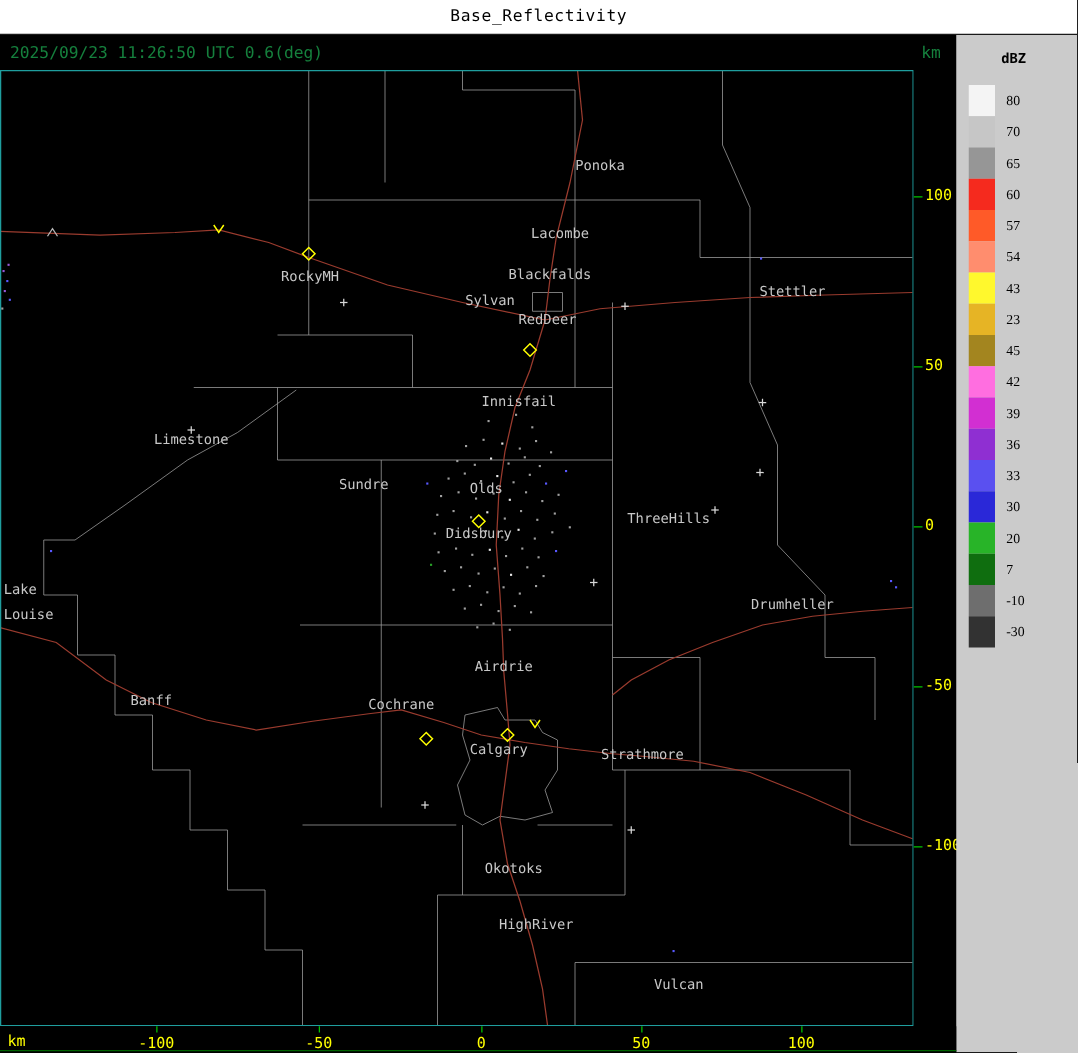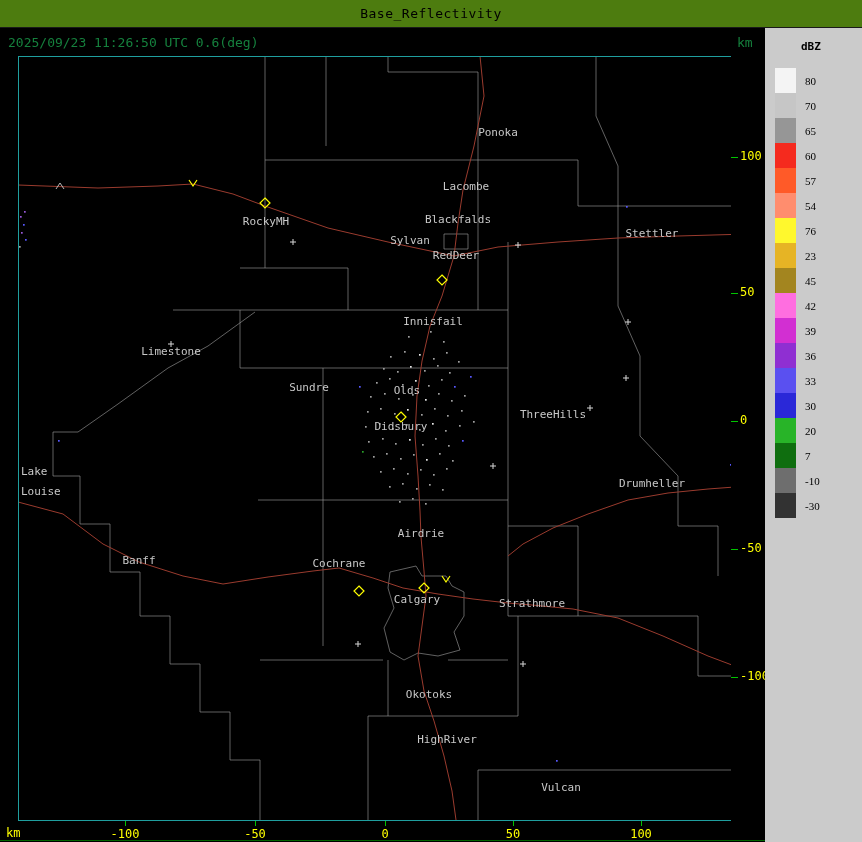--- a/index.html
+++ b/index.html
@@ -1,25 +1,25 @@
 <!DOCTYPE html>
 <html><head>
 <meta charset="utf-8">
 <style>
   html,body{margin:0;padding:0;background:#000;}
   .app{position:relative;width:862px;height:842px;background:#000;
        font-family:"DejaVu Sans Mono",monospace;overflow:hidden;}
-  .title-bar{position:absolute;left:0;top:0;width:862px;height:27px;background:#4d7c0f;
+  .title-bar{position:absolute;left:0;top:0;width:862px;height:27px;background:#ffffff;
        border-bottom:1px solid #1a1a1a;display:flex;align-items:center;justify-content:center;
        font-size:13px;color:#000;letter-spacing:.5px;}
   .info-bar{position:absolute;left:0;top:28px;width:765px;height:28px;background:#000;
        color:#15803d;font-size:13px;}
   .info-bar .ts{position:absolute;left:8px;top:7px;}
   .info-bar .unit{position:absolute;left:737px;top:7px;}
-  .radar-area{position:absolute;left:0;top:56px;width:731px;height:765px;background:#000;margin-left:18px;}
+  .radar-area{position:absolute;left:0;top:56px;width:731px;height:765px;background:#000;}
   svg{font-family:"DejaVu Sans Mono",monospace;}
   .right-axis{position:absolute;left:731px;top:56px;width:34px;height:765px;background:#000;}
   .right-axis .lab{position:absolute;left:9px;color:#ffff00;font-size:12px;}
   .right-axis .tick{position:absolute;left:0;width:7px;height:1px;background:#00c400;}
   .legend{position:absolute;left:765px;top:28px;width:97px;height:814px;background:#cbcbcb;color:#000;}
   .legend .unit{position:absolute;left:36px;top:12px;font-size:11px;font-weight:bold;}
   .legend-rows{position:absolute;left:10px;top:40px;font-family:Liberation Serif, serif;}
   .lrow{display:flex;align-items:center;height:25px;}
   .lsw{width:21px;height:25px;}
   .lval{margin-left:9px;font-size:11px;}
@@ -274,21 +274,21 @@
         <div class="lrow">
           <div class="lsw" style="background: rgb(255, 90, 40);"></div>
           <span class="lval">57</span>
         </div>
         <div class="lrow">
           <div class="lsw" style="background: rgb(255, 141, 110);"></div>
           <span class="lval">54</span>
         </div>
         <div class="lrow">
           <div class="lsw" style="background: rgb(255, 248, 45);"></div>
-          <span class="lval">76</span>
+          <span class="lval">43</span>
         </div>
         <div class="lrow">
           <div class="lsw" style="background: rgb(230, 180, 37);"></div>
           <span class="lval">23</span>
         </div>
         <div class="lrow">
           <div class="lsw" style="background: rgb(163, 133, 31);"></div>
           <span class="lval">45</span>
         </div>
         <div class="lrow">

